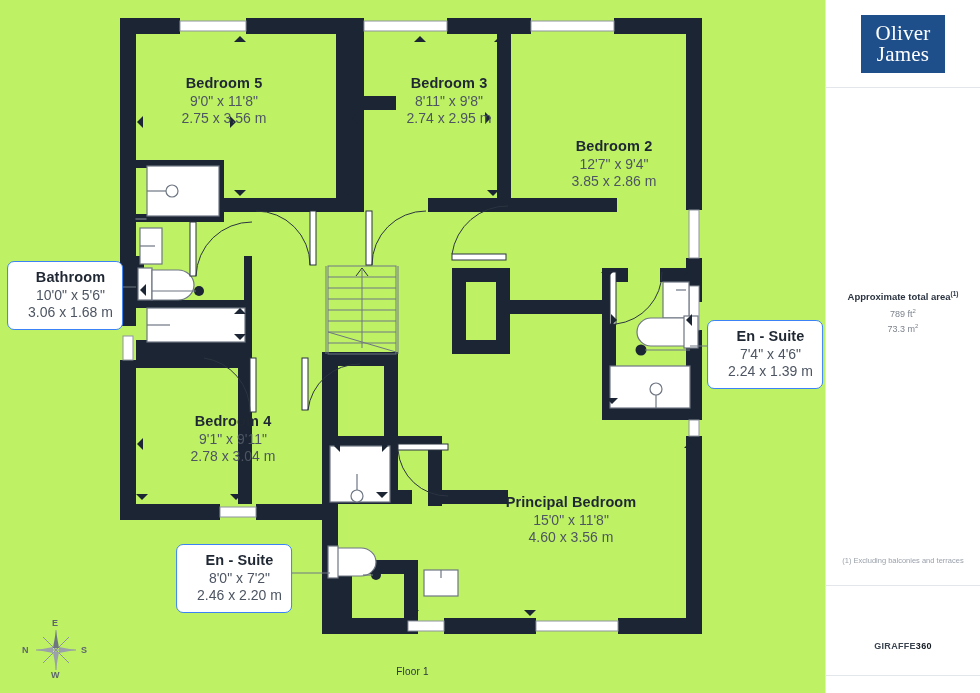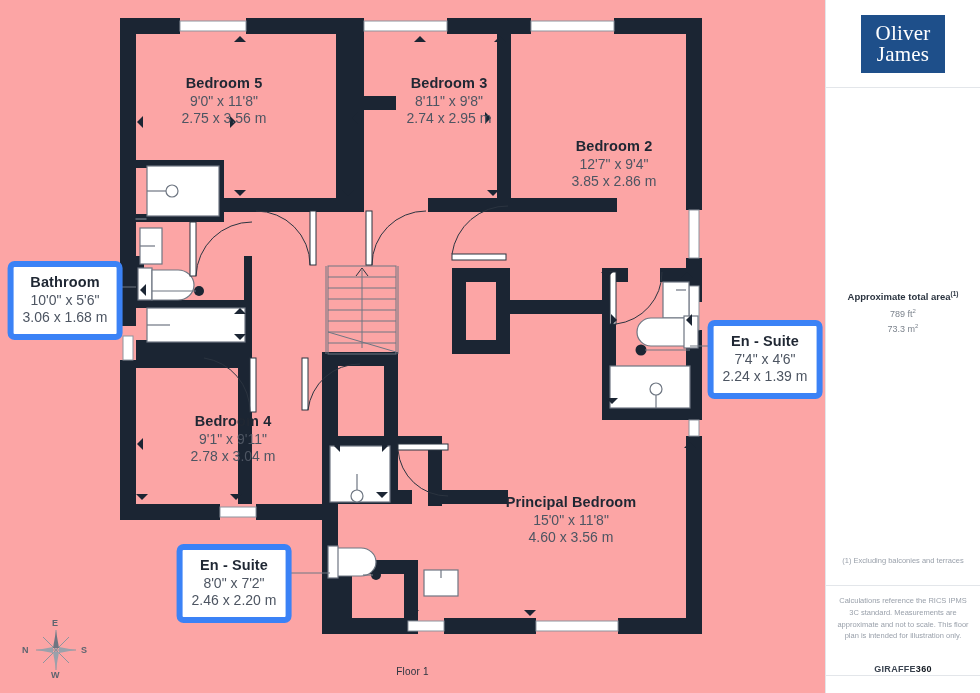--- a/index.html
+++ b/index.html
@@ -19,21 +19,21 @@
     width: 980px;
     height: 693px;
     background: #ffffff;
     display: flex;
   }
   
   #plan-area {
     position: relative;
     width: 825px;
     height: 693px;
-    background: #fca5a5;
+    background: #bef264;
   }
   #plan-svg {
     position: absolute;
     left: 0;
     top: 0;
   }
   
   .room-label {
     position: absolute;
     text-align: center;
@@ -48,23 +48,23 @@
     letter-spacing: .1px;
   }
   .room-label .rl-imp,
   .room-label .rl-met {
     font-size: 14px;
     color: #4d5562;
     font-weight: normal;
   }
   .room-label.boxed {
     background: #ffffff;
-    border: 6px solid #3b82f6;
+    border: 1px solid #3b82f6;
     border-radius: 7px;
-    padding: 6px 9px 7px 9px;
+    padding: 6px 9px 7px 20px;
   }
   
   #compass {
     position: absolute;
     left: 18px;
     top: 618px;
     width: 76px;
     height: 64px;
   }
   .compass-letter {
@@ -494,19 +494,18 @@
       </div>
     </div>
 
     <div class="side-sec" id="sec-spacer-2"></div>
 
     <div class="side-sec" id="sec-foot1">
       <div class="foot-note">(1) Excluding balconies and terraces</div>
     </div>
 
     <div class="side-sec" id="sec-foot2">
-      <div class="foot-body">Calculations reference the RICS IPMS 3C standard. Measurements are approximate and not to scale. This floor plan is intended for illustration only.</div>
       <div class="brand">
         <span>GIRAFFE</span><span class="b-360">360</span>
       </div>
     </div>
   </div>
 </div>
 
 </body></html>

